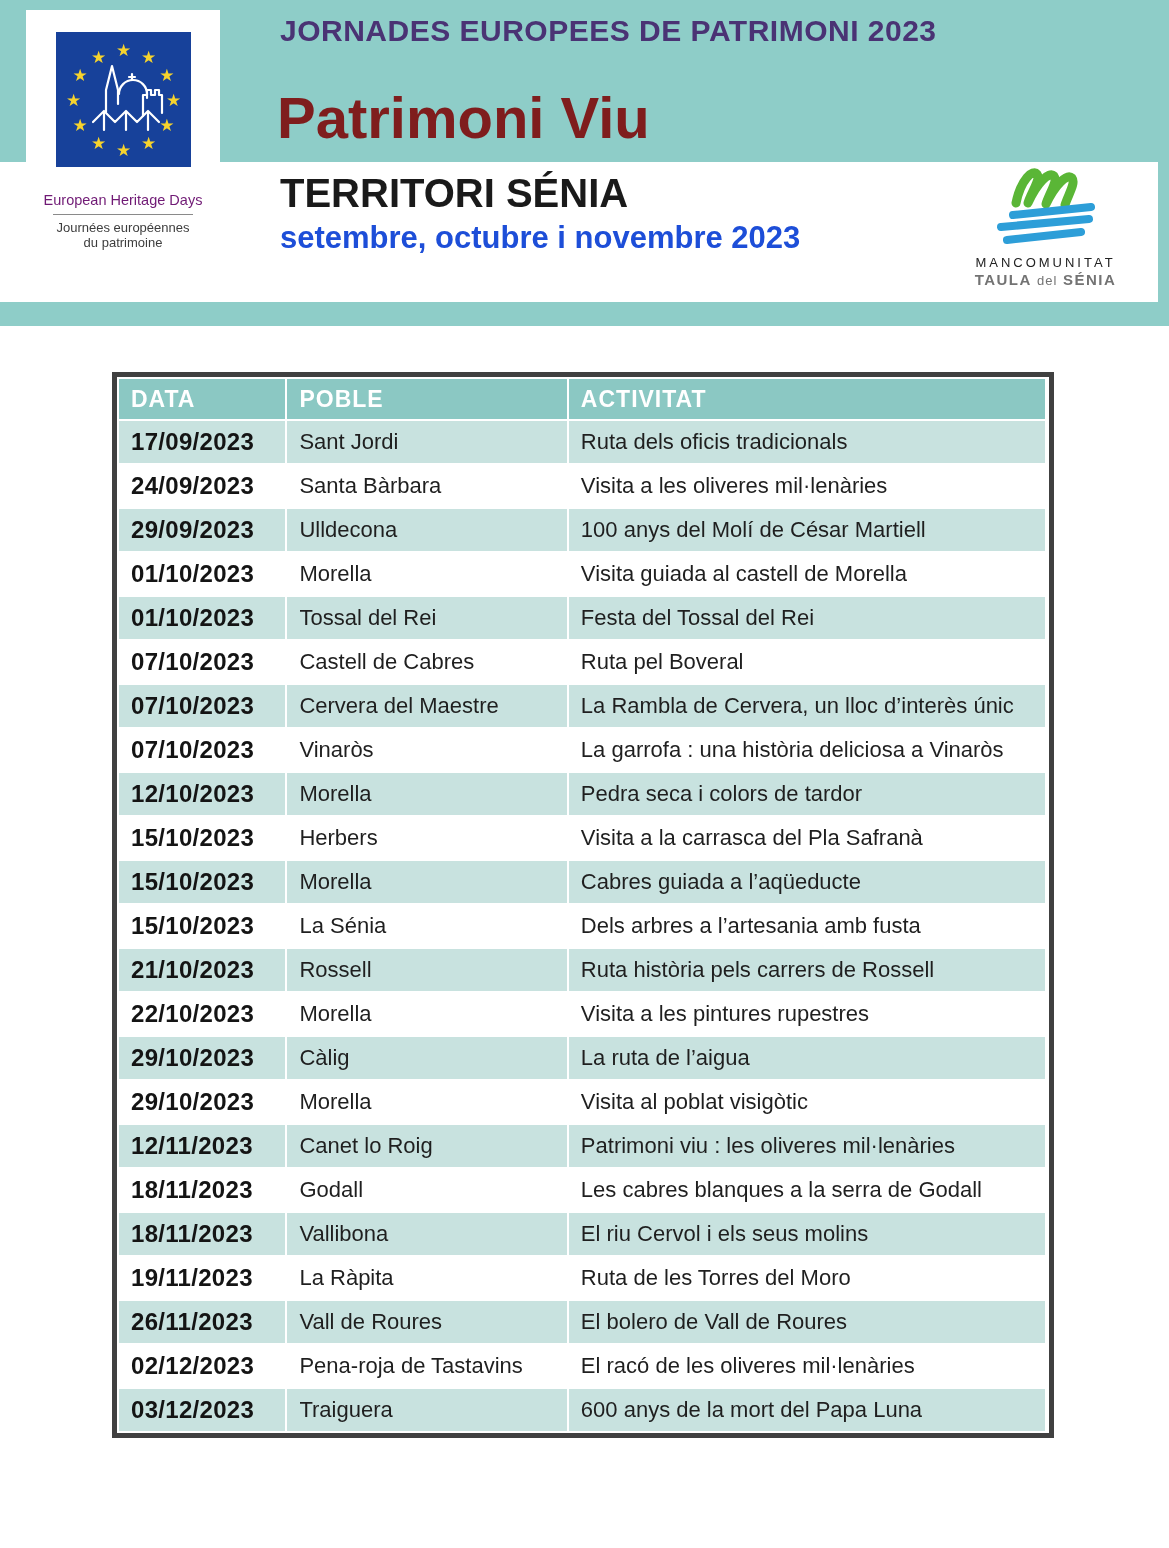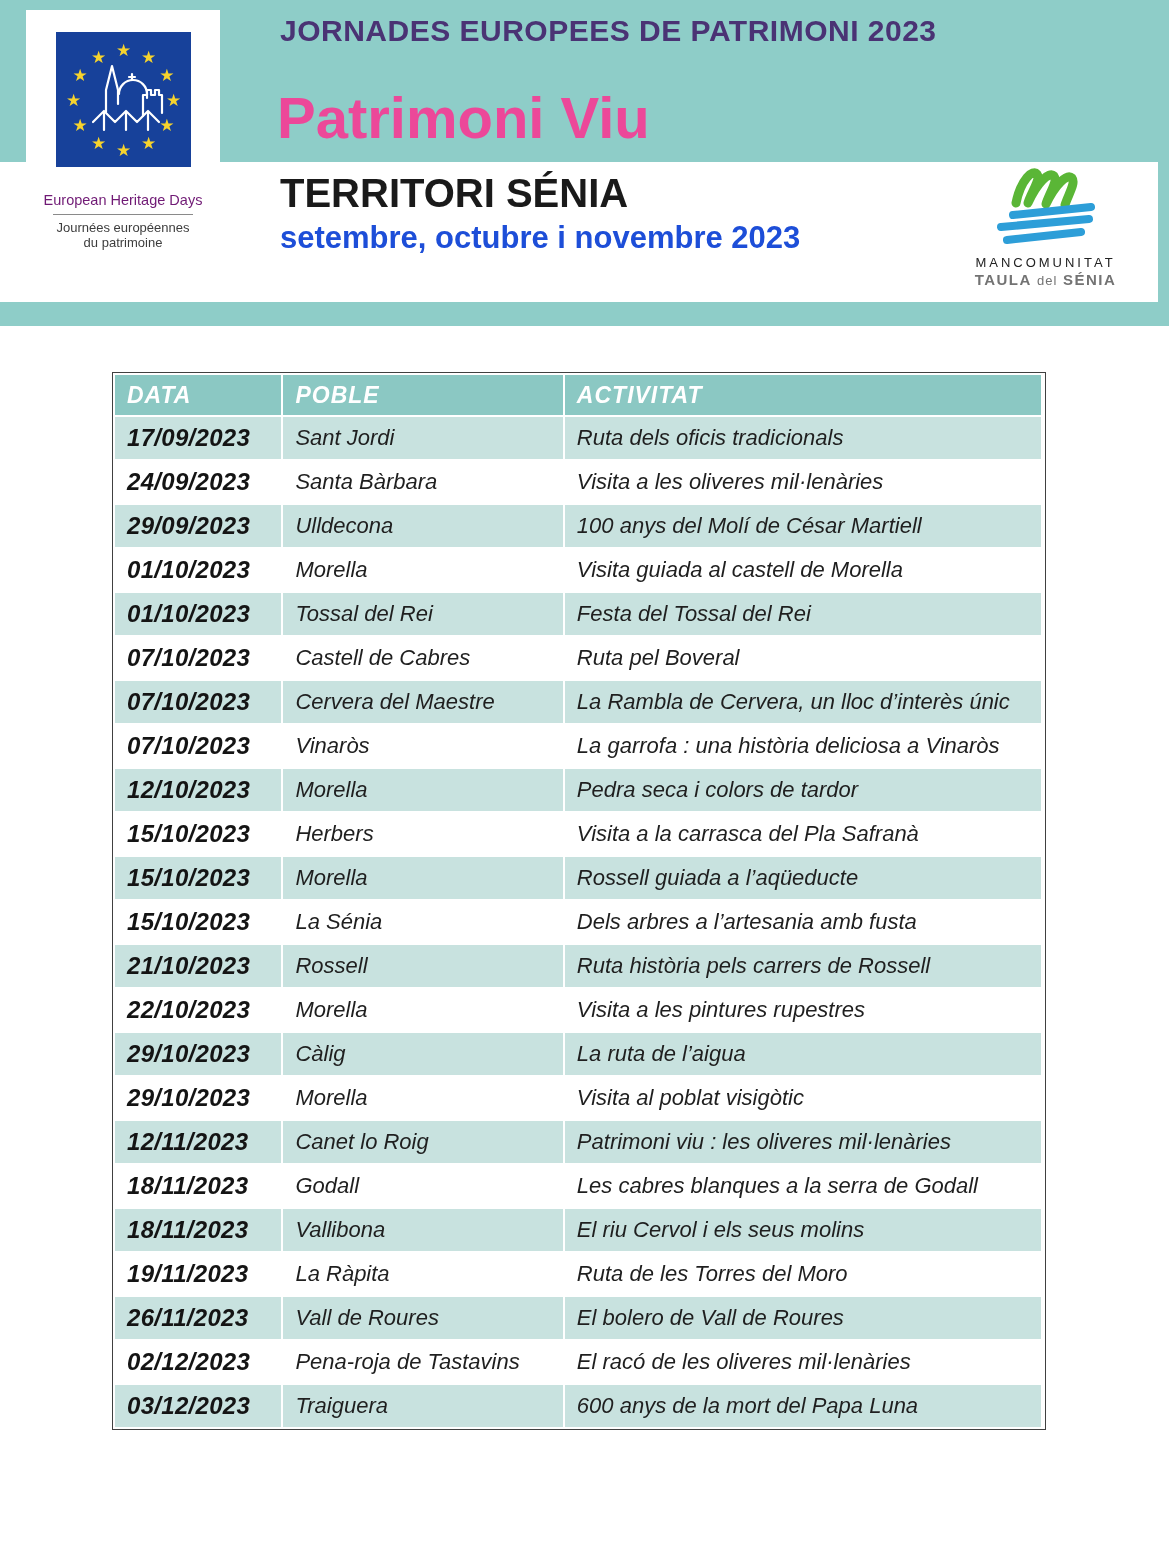--- a/index.html
+++ b/index.html
@@ -17,36 +17,35 @@
     position:absolute; left:26px; top:10px; width:194px; height:236px;
     background:#ffffff; text-align:center;
   }
   .logo-box svg { display:block; margin:22px auto 0 auto; }
   .ehd-en  { margin-top:25px; font-size:14.5px; color:#701a75; }
   .ehd-sep { width:140px; border:none; border-top:1px solid #8a8a8a; margin:6px auto 5px auto; }
   .ehd-fr  { font-size:13px; color:#3d3d3d; line-height:1.18; }
 
   
   .kicker    { position:absolute; left:280px; top:14px;  font-size:30px; font-weight:bold; color:#4a3374; letter-spacing:0.5px; }
-  .main-title{ position:absolute; left:277px; top:84px;  font-size:58px; font-weight:bold; color:#ec4899; }
+  .main-title{ position:absolute; left:277px; top:84px;  font-size:58px; font-weight:bold; color:#7f1d1d; }
   .subtitle  { position:absolute; left:280px; top:171px; font-size:40px; font-weight:bold; color:#1a1a1a; }
   .period    { position:absolute; left:280px; top:220px; font-size:31px; font-weight:bold; color:#1d4ed8; }
 
   
   .manco { position:absolute; left:958px; top:163px; width:175px; text-align:center; }
   .manco svg { display:block; margin:0 auto; }
   .manco-1 { font-size:13px; letter-spacing:3px; color:#222222; margin-top:4px; white-space:nowrap; }
   .manco-2 { font-size:15px; font-weight:bold; letter-spacing:1.5px; color:#737373; white-space:nowrap; margin-top:1px; }
   .manco-2 .del { font-weight:normal; font-size:13px; letter-spacing:1px; }
 
   
   .table-wrap {
     position:absolute; left:112px; top:372px; width:932px;
-    border:1px solid #404040;
-    font-style:italic;
+    border:5px solid #404040;
   }
   table { border-collapse:collapse; width:930px; table-layout:fixed; }
   th, td { border:2px solid #ffffff; box-sizing:border-box; vertical-align:middle; text-align:left; }
   thead th {
     background:#8bc8c3; color:#ffffff; font-weight:bold; font-size:23px;
     letter-spacing:1px; height:42px; padding:0 0 0 12px;
   }
   th.w-data { width:155px; } th.w-poble { width:259px; } th.w-act { width:440px; }
   tbody td { height:44px; padding:0 0 0 12px; font-size:22px; color:#1f1f1f; }
   tbody td.c-data { font-weight:bold; font-size:24px; color:#141414; letter-spacing:0.3px; }
@@ -167,21 +166,21 @@
         <td class="c-act">Pedra seca i colors de tardor</td>
       </tr>
         <tr>
         <td class="c-data">15/10/2023</td>
         <td class="c-poble">Herbers</td>
         <td class="c-act">Visita a la carrasca del Pla Safranà</td>
       </tr>
         <tr>
         <td class="c-data">15/10/2023</td>
         <td class="c-poble">Morella</td>
-        <td class="c-act">Rossell guiada a l’aqüeducte</td>
+        <td class="c-act">Cabres guiada a l’aqüeducte</td>
       </tr>
         <tr>
         <td class="c-data">15/10/2023</td>
         <td class="c-poble">La Sénia</td>
         <td class="c-act">Dels arbres a l’artesania amb fusta</td>
       </tr>
         <tr>
         <td class="c-data">21/10/2023</td>
         <td class="c-poble">Rossell</td>
         <td class="c-act">Ruta història pels carrers de Rossell</td>

